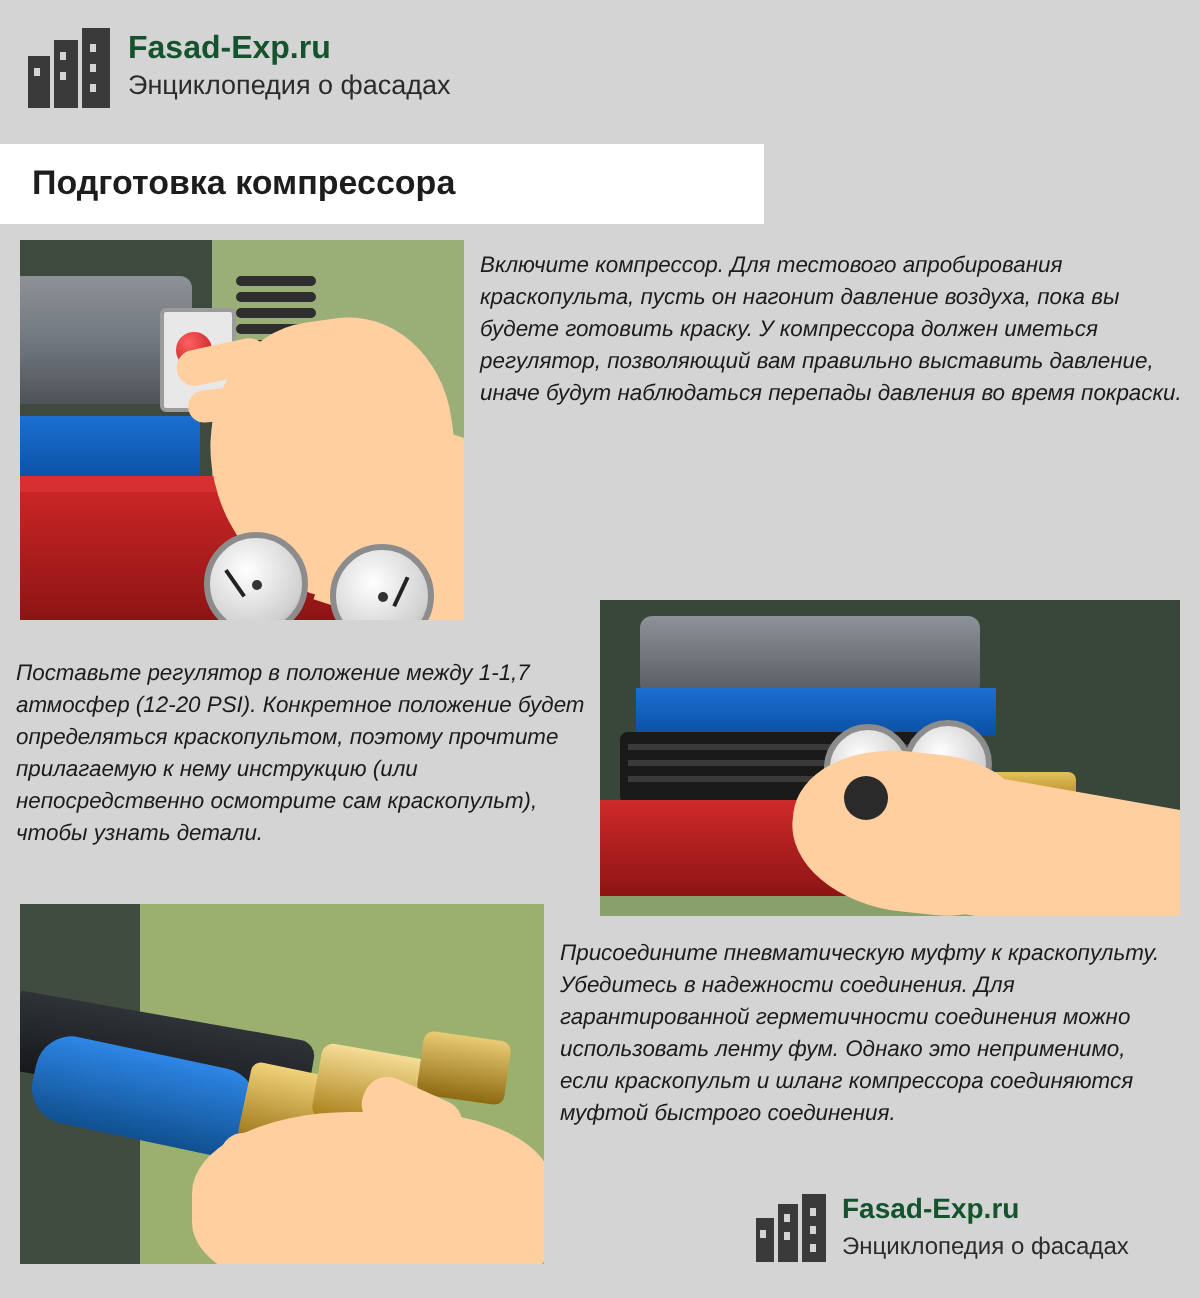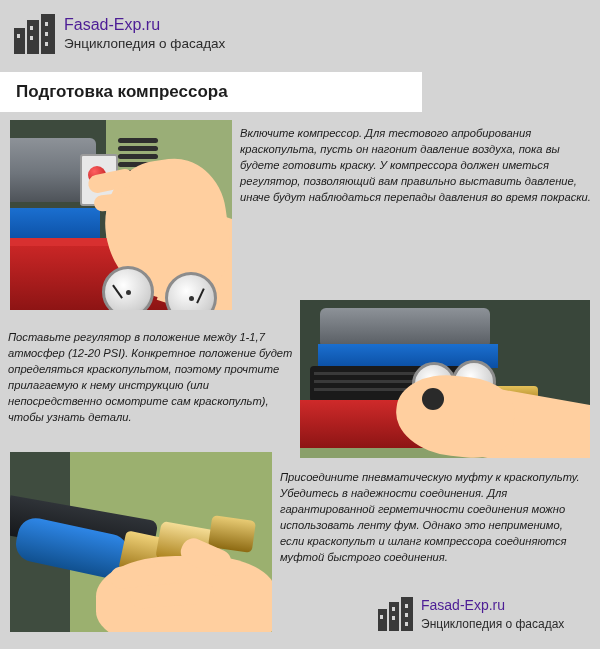--- a/index.html
+++ b/index.html
@@ -43,34 +43,34 @@
   .logo-mark .b2 { left: 13px; width: 12px; height: 34px; }
   .logo-mark .b3 { left: 27px; width: 14px; height: 40px; }
   .logo-mark .w {
     position: absolute;
     background: #d4d4d4;
     width: 3px; height: 4px;
   }
   .logo-text { line-height: 1.15; }
   .logo-title {
     font-size: 16px;
-    font-weight: normal;
-    color: #4c1d95;
+    font-weight: bold;
+    color: #14532d;
     text-align: center;
   }
   .logo-sub {
     font-size: 13.5px;
     color: #2b2b2b;
   }
 
   
   .title-banner {
     position: absolute;
     left: 0; top: 72px;
-    width: 422px;
+    width: 382px;
     height: 40px;
     background: #ffffff;
     display: flex;
     align-items: center;
   }
   .title-banner .txt {
     font-size: 17px;
     font-weight: bold;
     color: #1d1d1d;
     padding-left: 16px;

